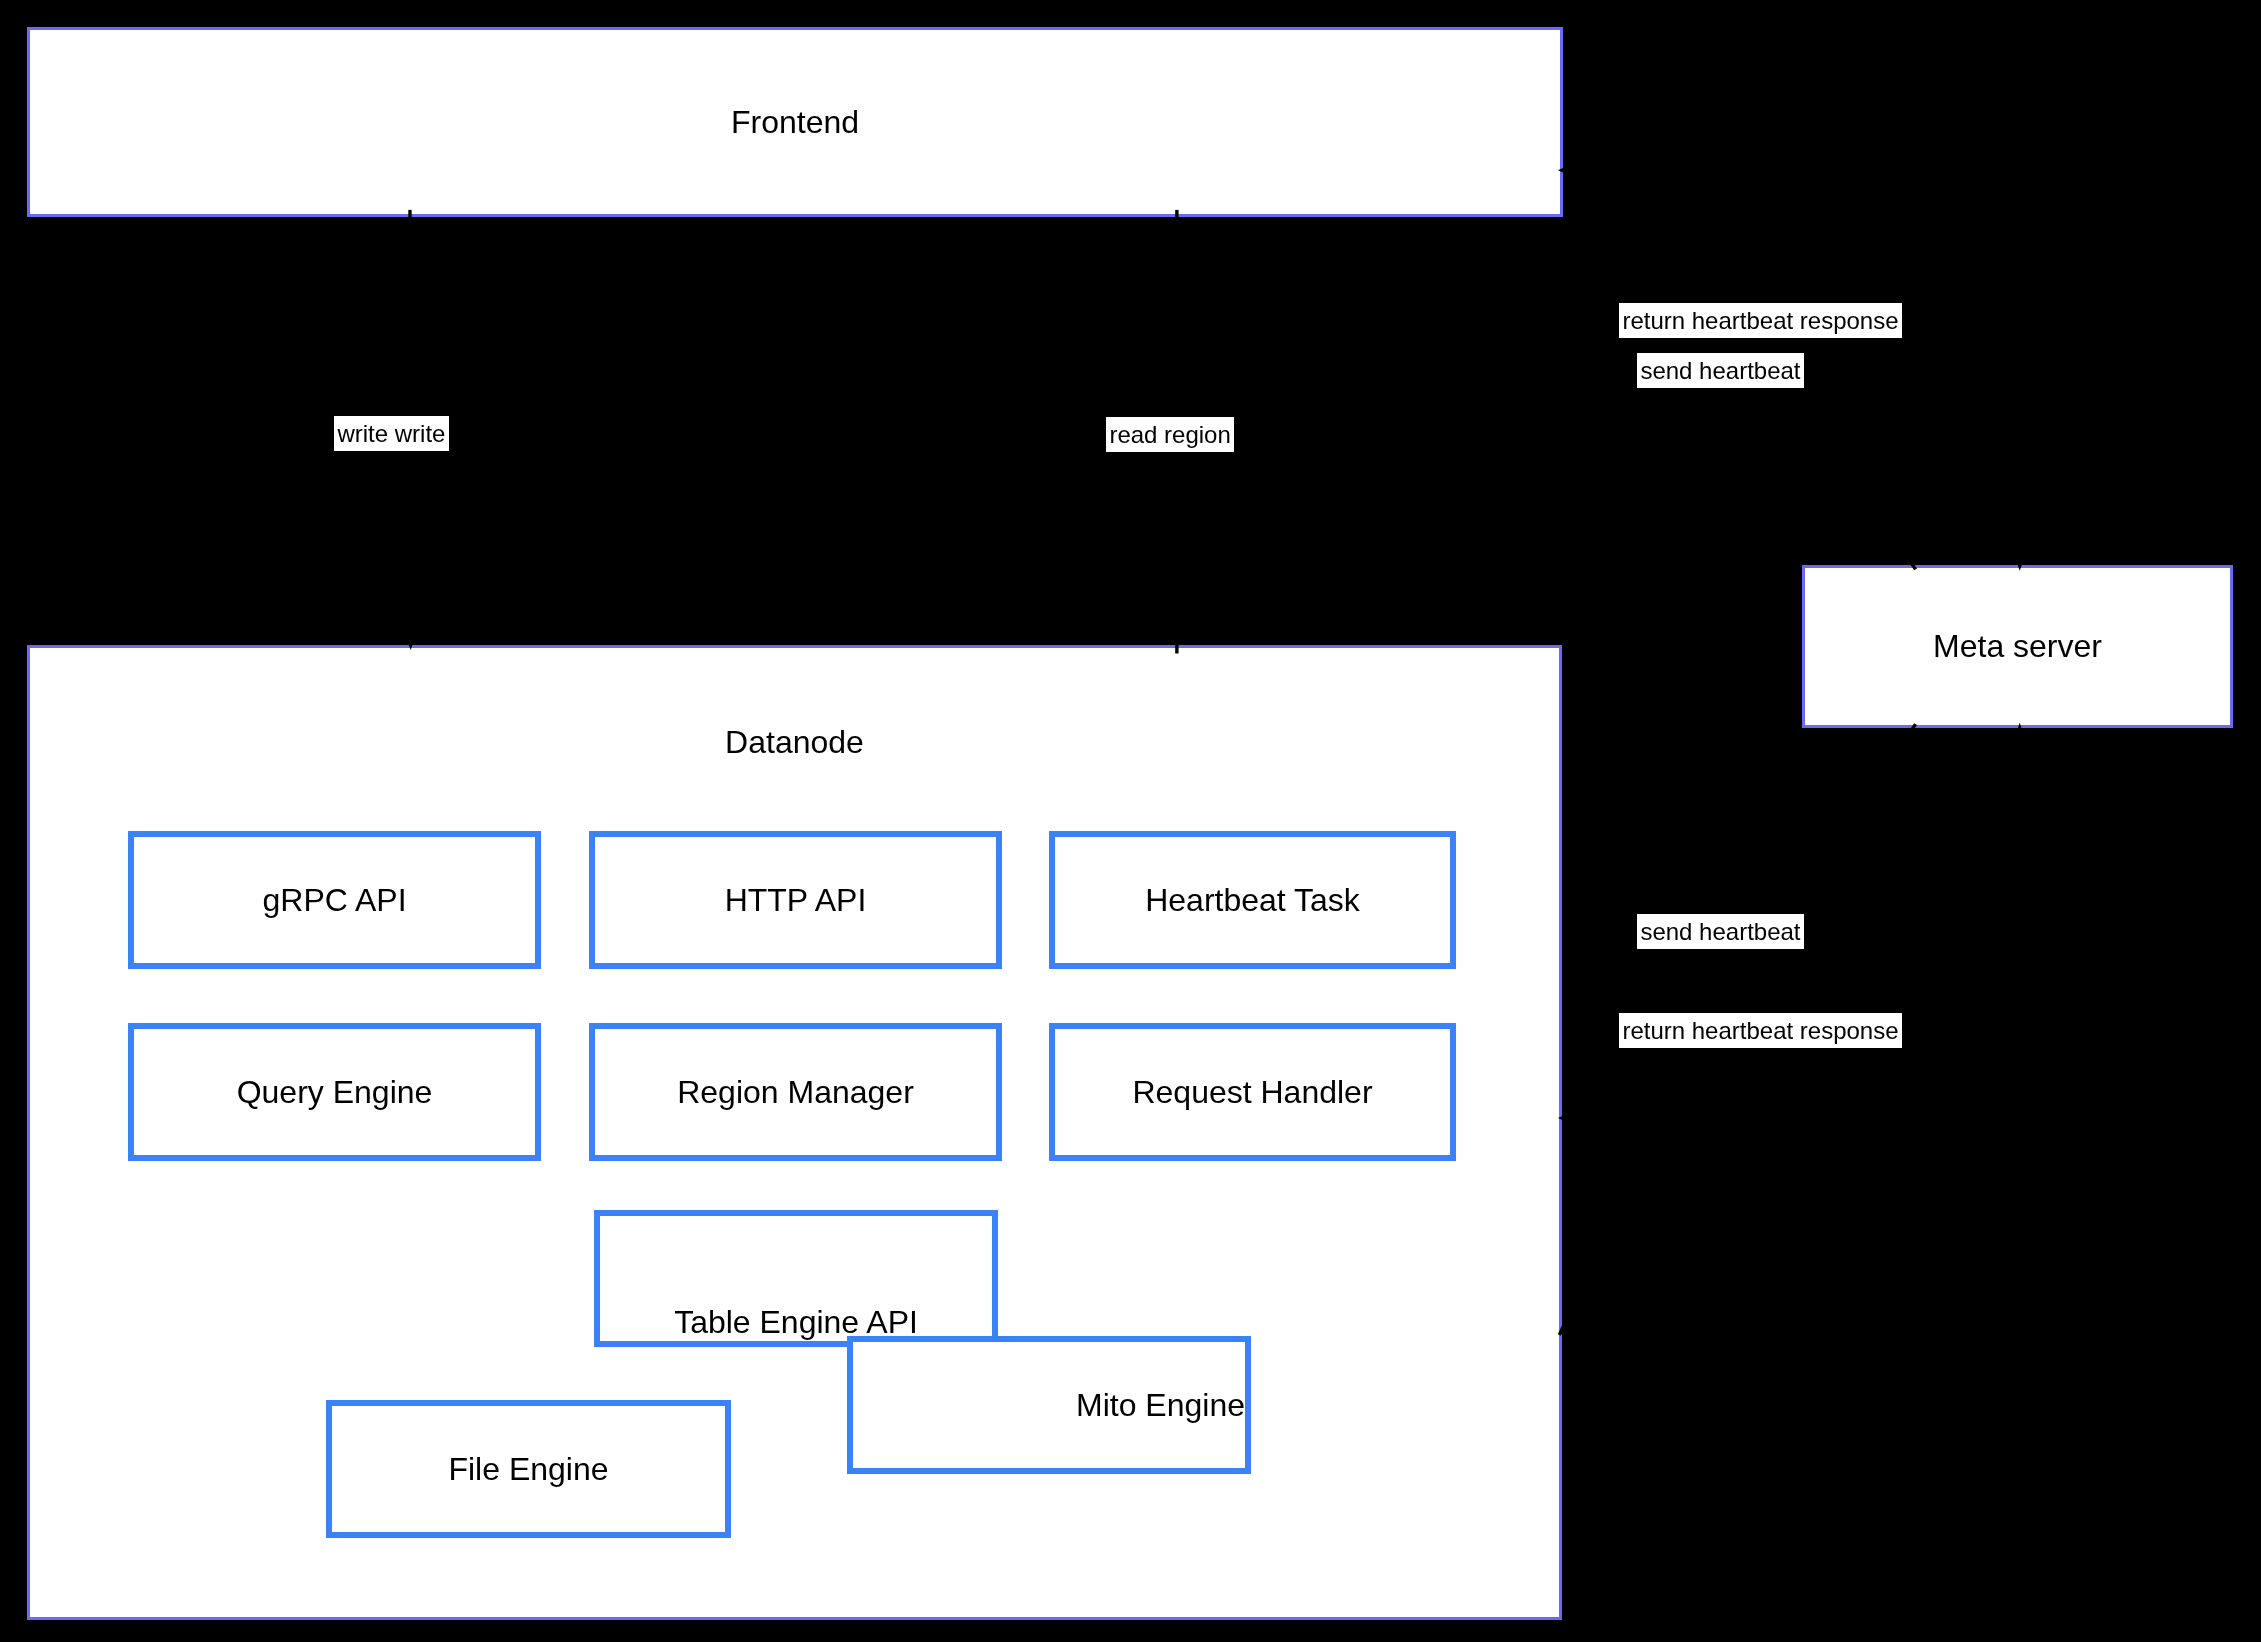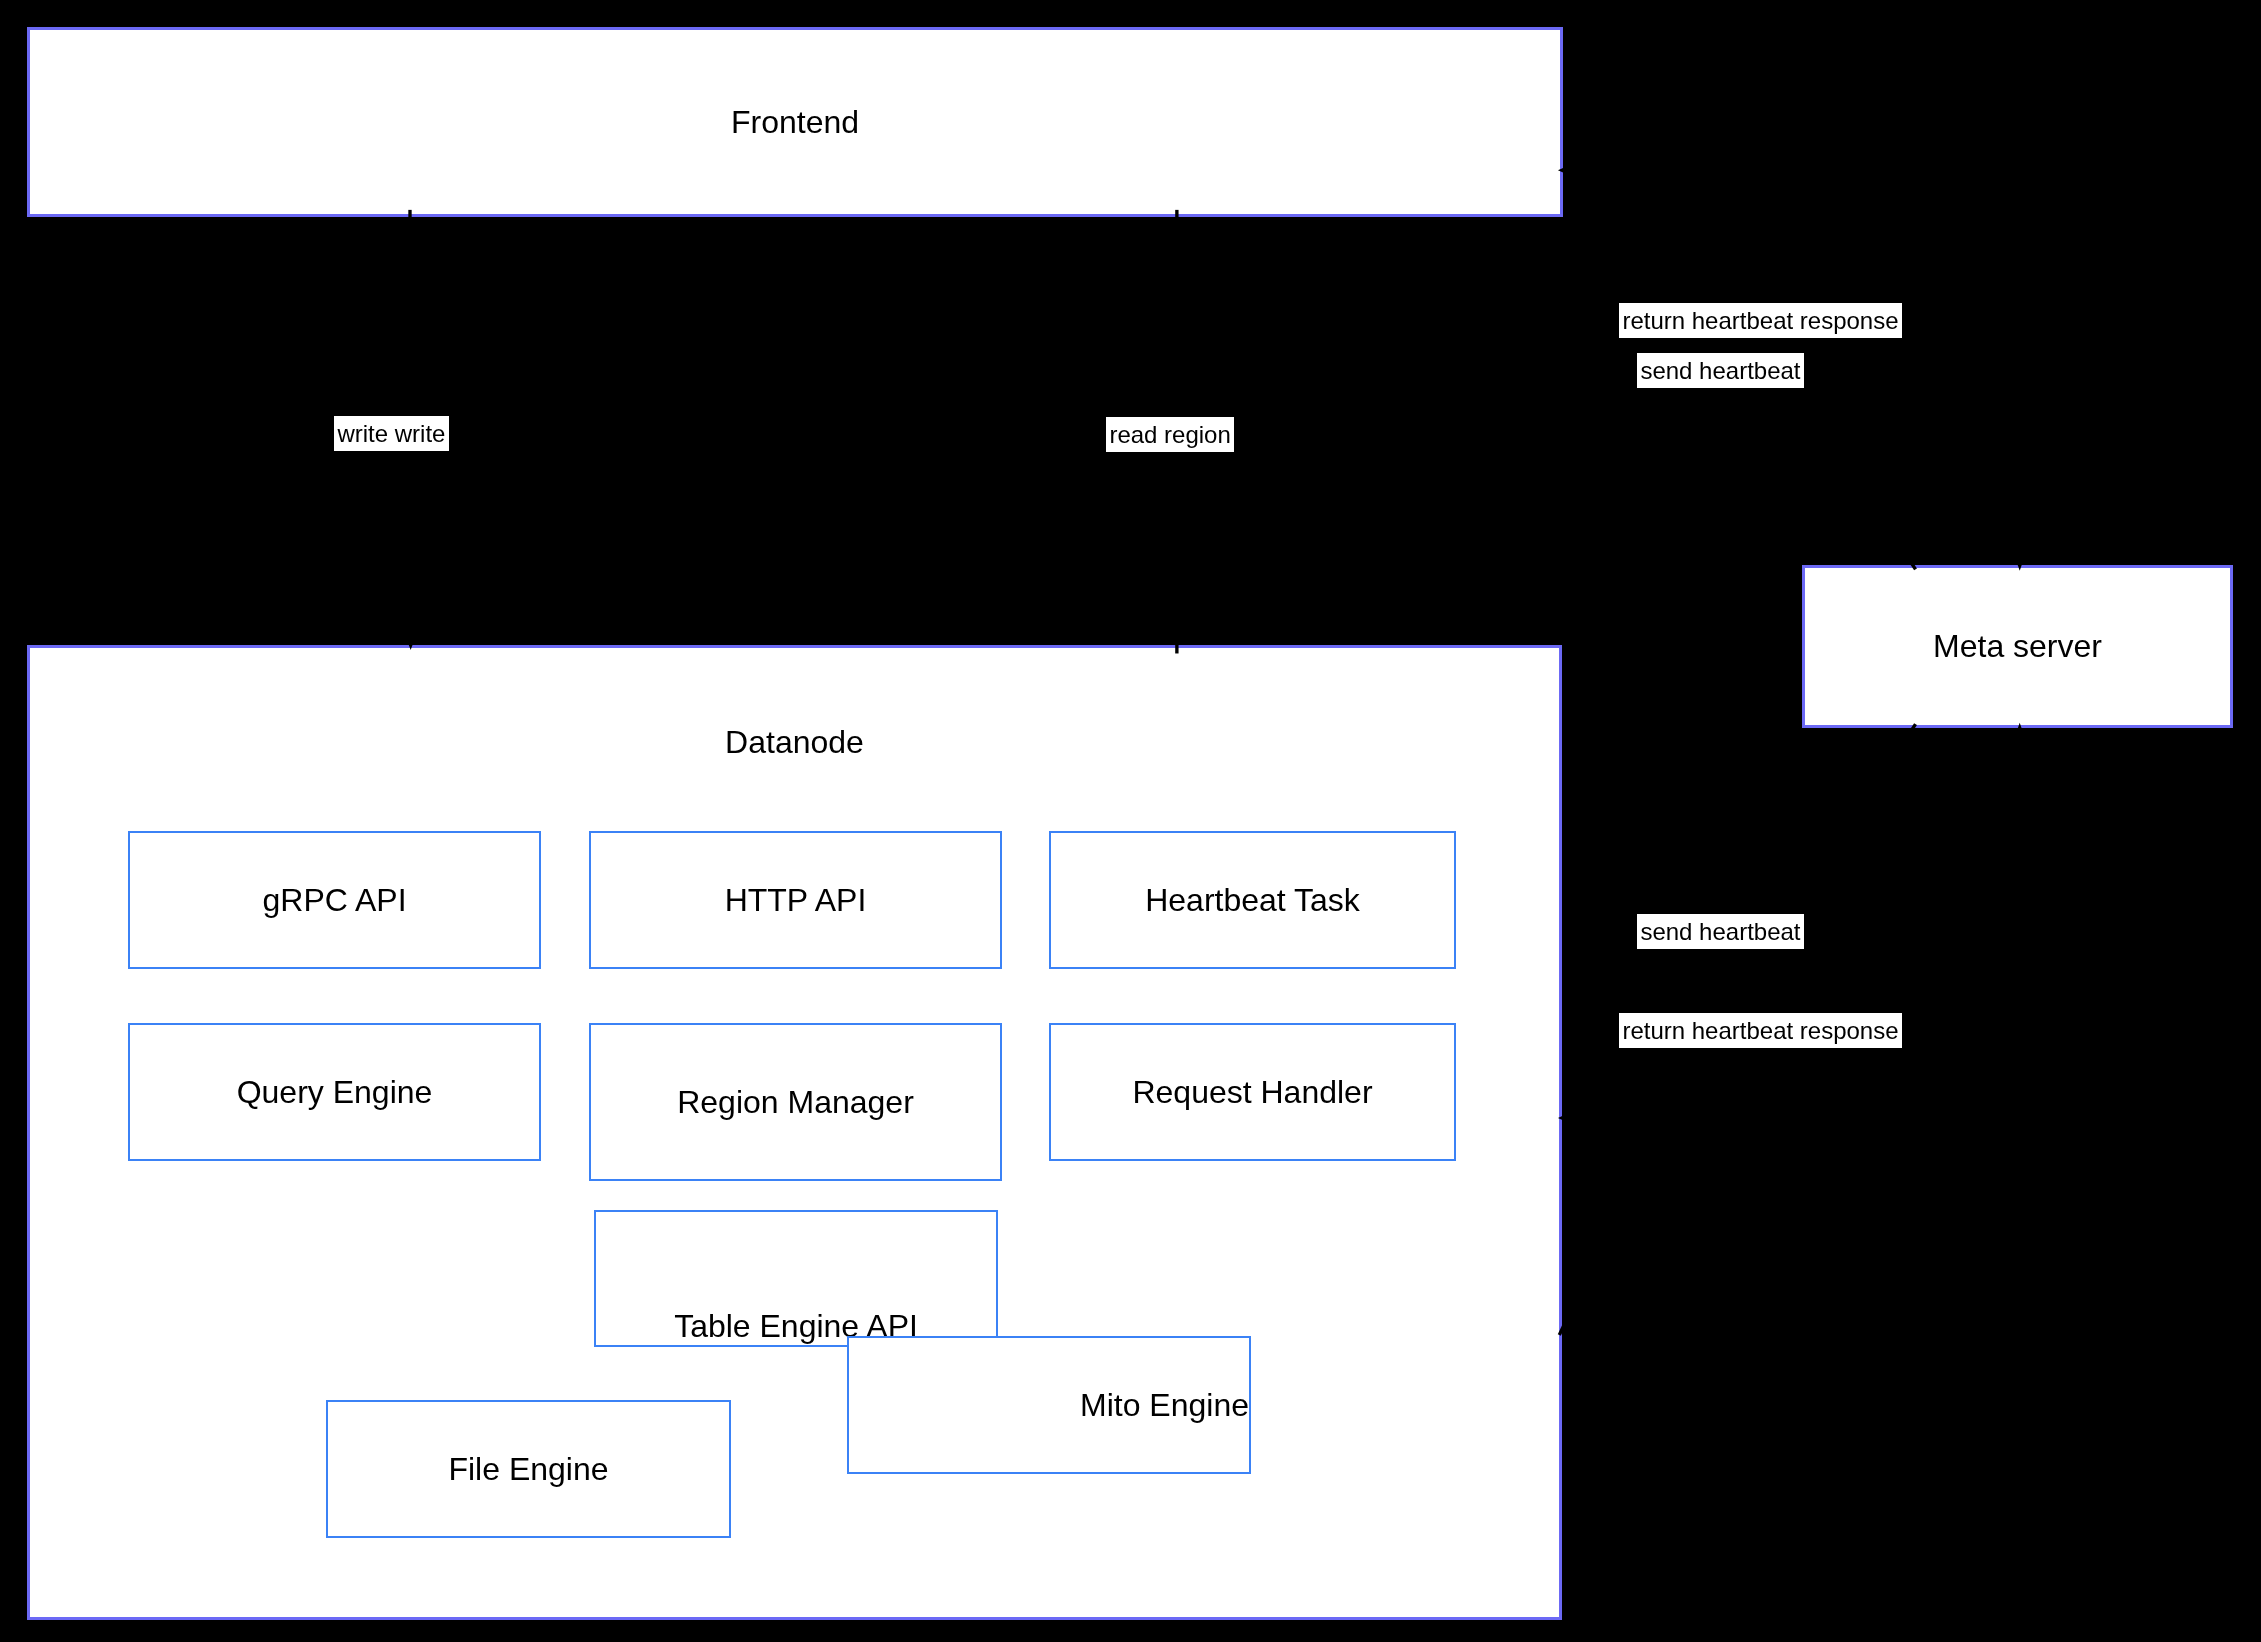--- a/index.html
+++ b/index.html
@@ -17,34 +17,34 @@
     box-sizing:border-box;
     display:flex;
     align-items:center;
     justify-content:center;
     color:#000;
     font-size:32px;
     line-height:1.2;
     white-space:nowrap;
   }
   .outer{border:3.4px solid #6c69f5;}
-  .inner{border:2px solid #3b82f6;}
+  .inner{border:6px solid #3b82f6;}
   .title-top{align-items:flex-start;}
   .title-top .node-label{margin-top:75px;}
   
   #node-frontend{left:27px;top:27px;width:1536px;height:190px;}
   #node-datanode{left:27px;top:645px;width:1535px;height:975px;}
   #node-meta-server{left:1802px;top:565px;width:431px;height:163px;}
   
   #node-grpc-api{left:128px;top:831px;width:413px;height:138px;}
   #node-http-api{left:589px;top:831px;width:413px;height:138px;}
   #node-heartbeat-task{left:1049px;top:831px;width:407px;height:138px;}
   
   #node-query-engine{left:128px;top:1023px;width:413px;height:138px;}
-  #node-region-manager{left:589px;top:1023px;width:413px;height:158px;text-align:center;}
+  #node-region-manager{left:589px;top:1023px;width:413px;height:138px;text-align:center;}
   #node-request-handler{left:1049px;top:1023px;width:407px;height:138px;}
   
   #node-table-engine-api{left:594px;top:1210px;width:404px;height:137px;align-items:flex-end;}
   
   #node-file-engine{left:326px;top:1400px;width:405px;height:138px;}
   #node-mito-engine{left:847px;top:1336px;width:404px;height:138px;justify-content:flex-end;}
   
   .edge-label{
     position:absolute;
     background:#fff;

